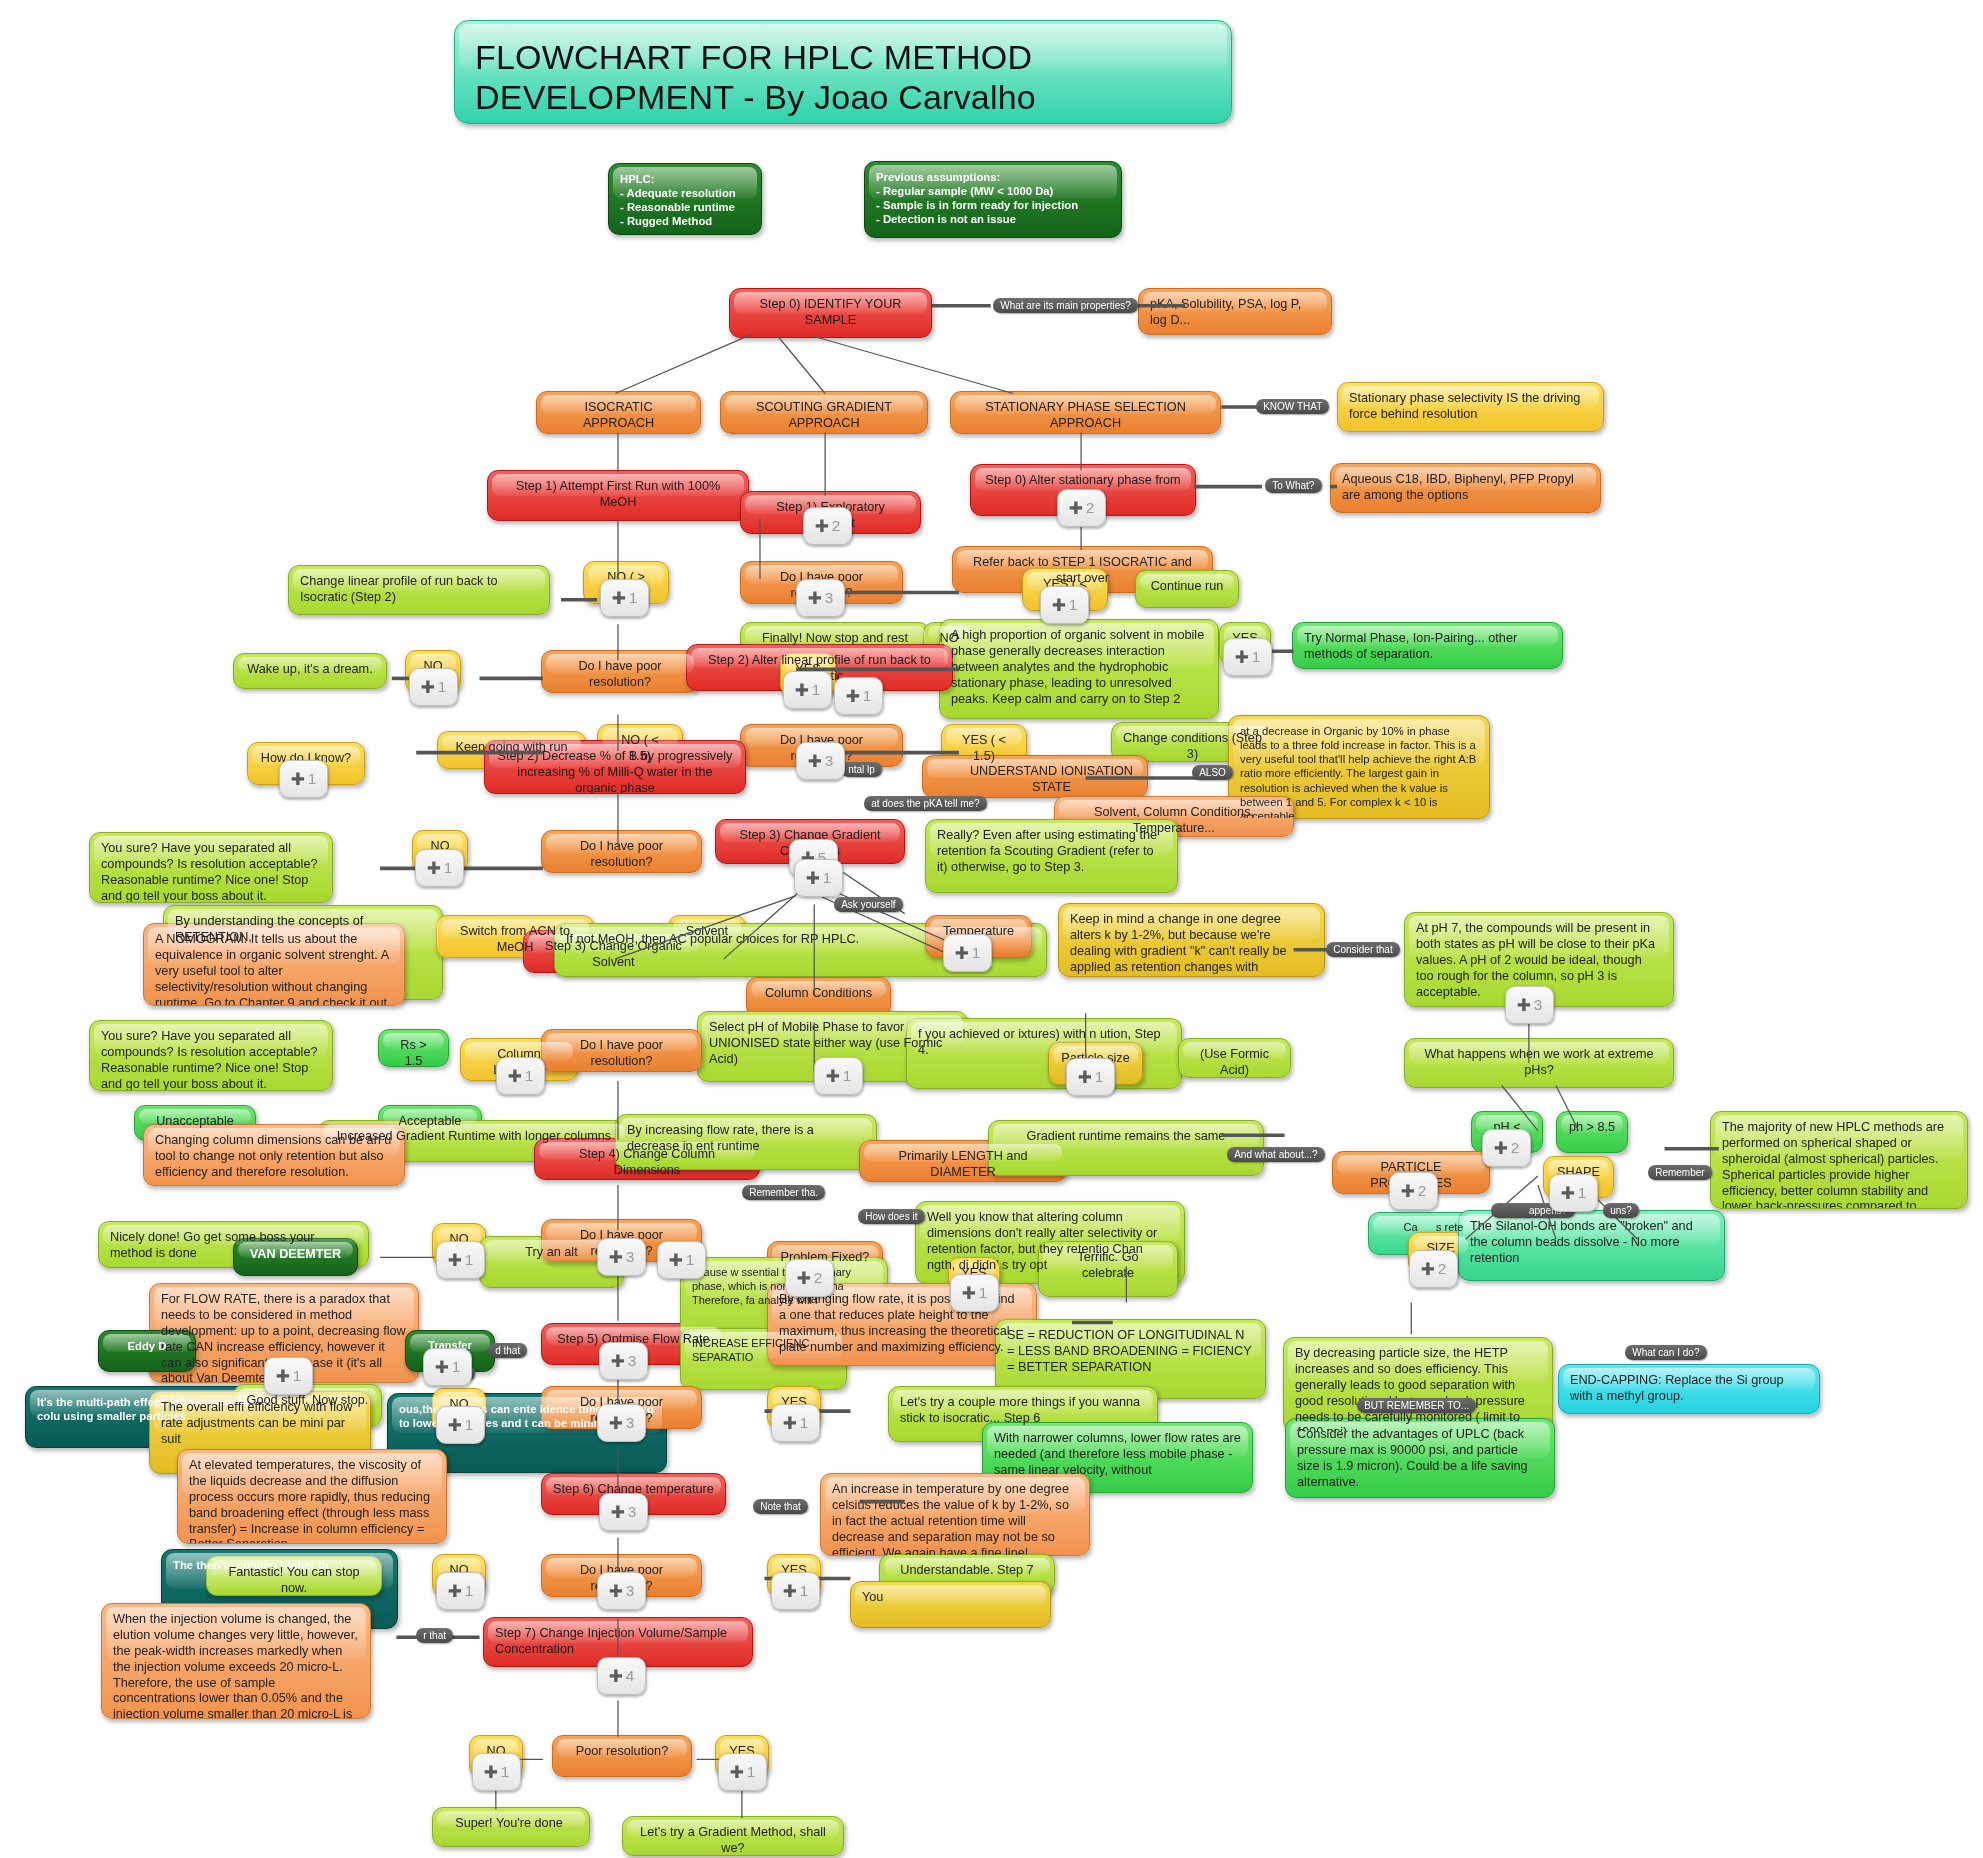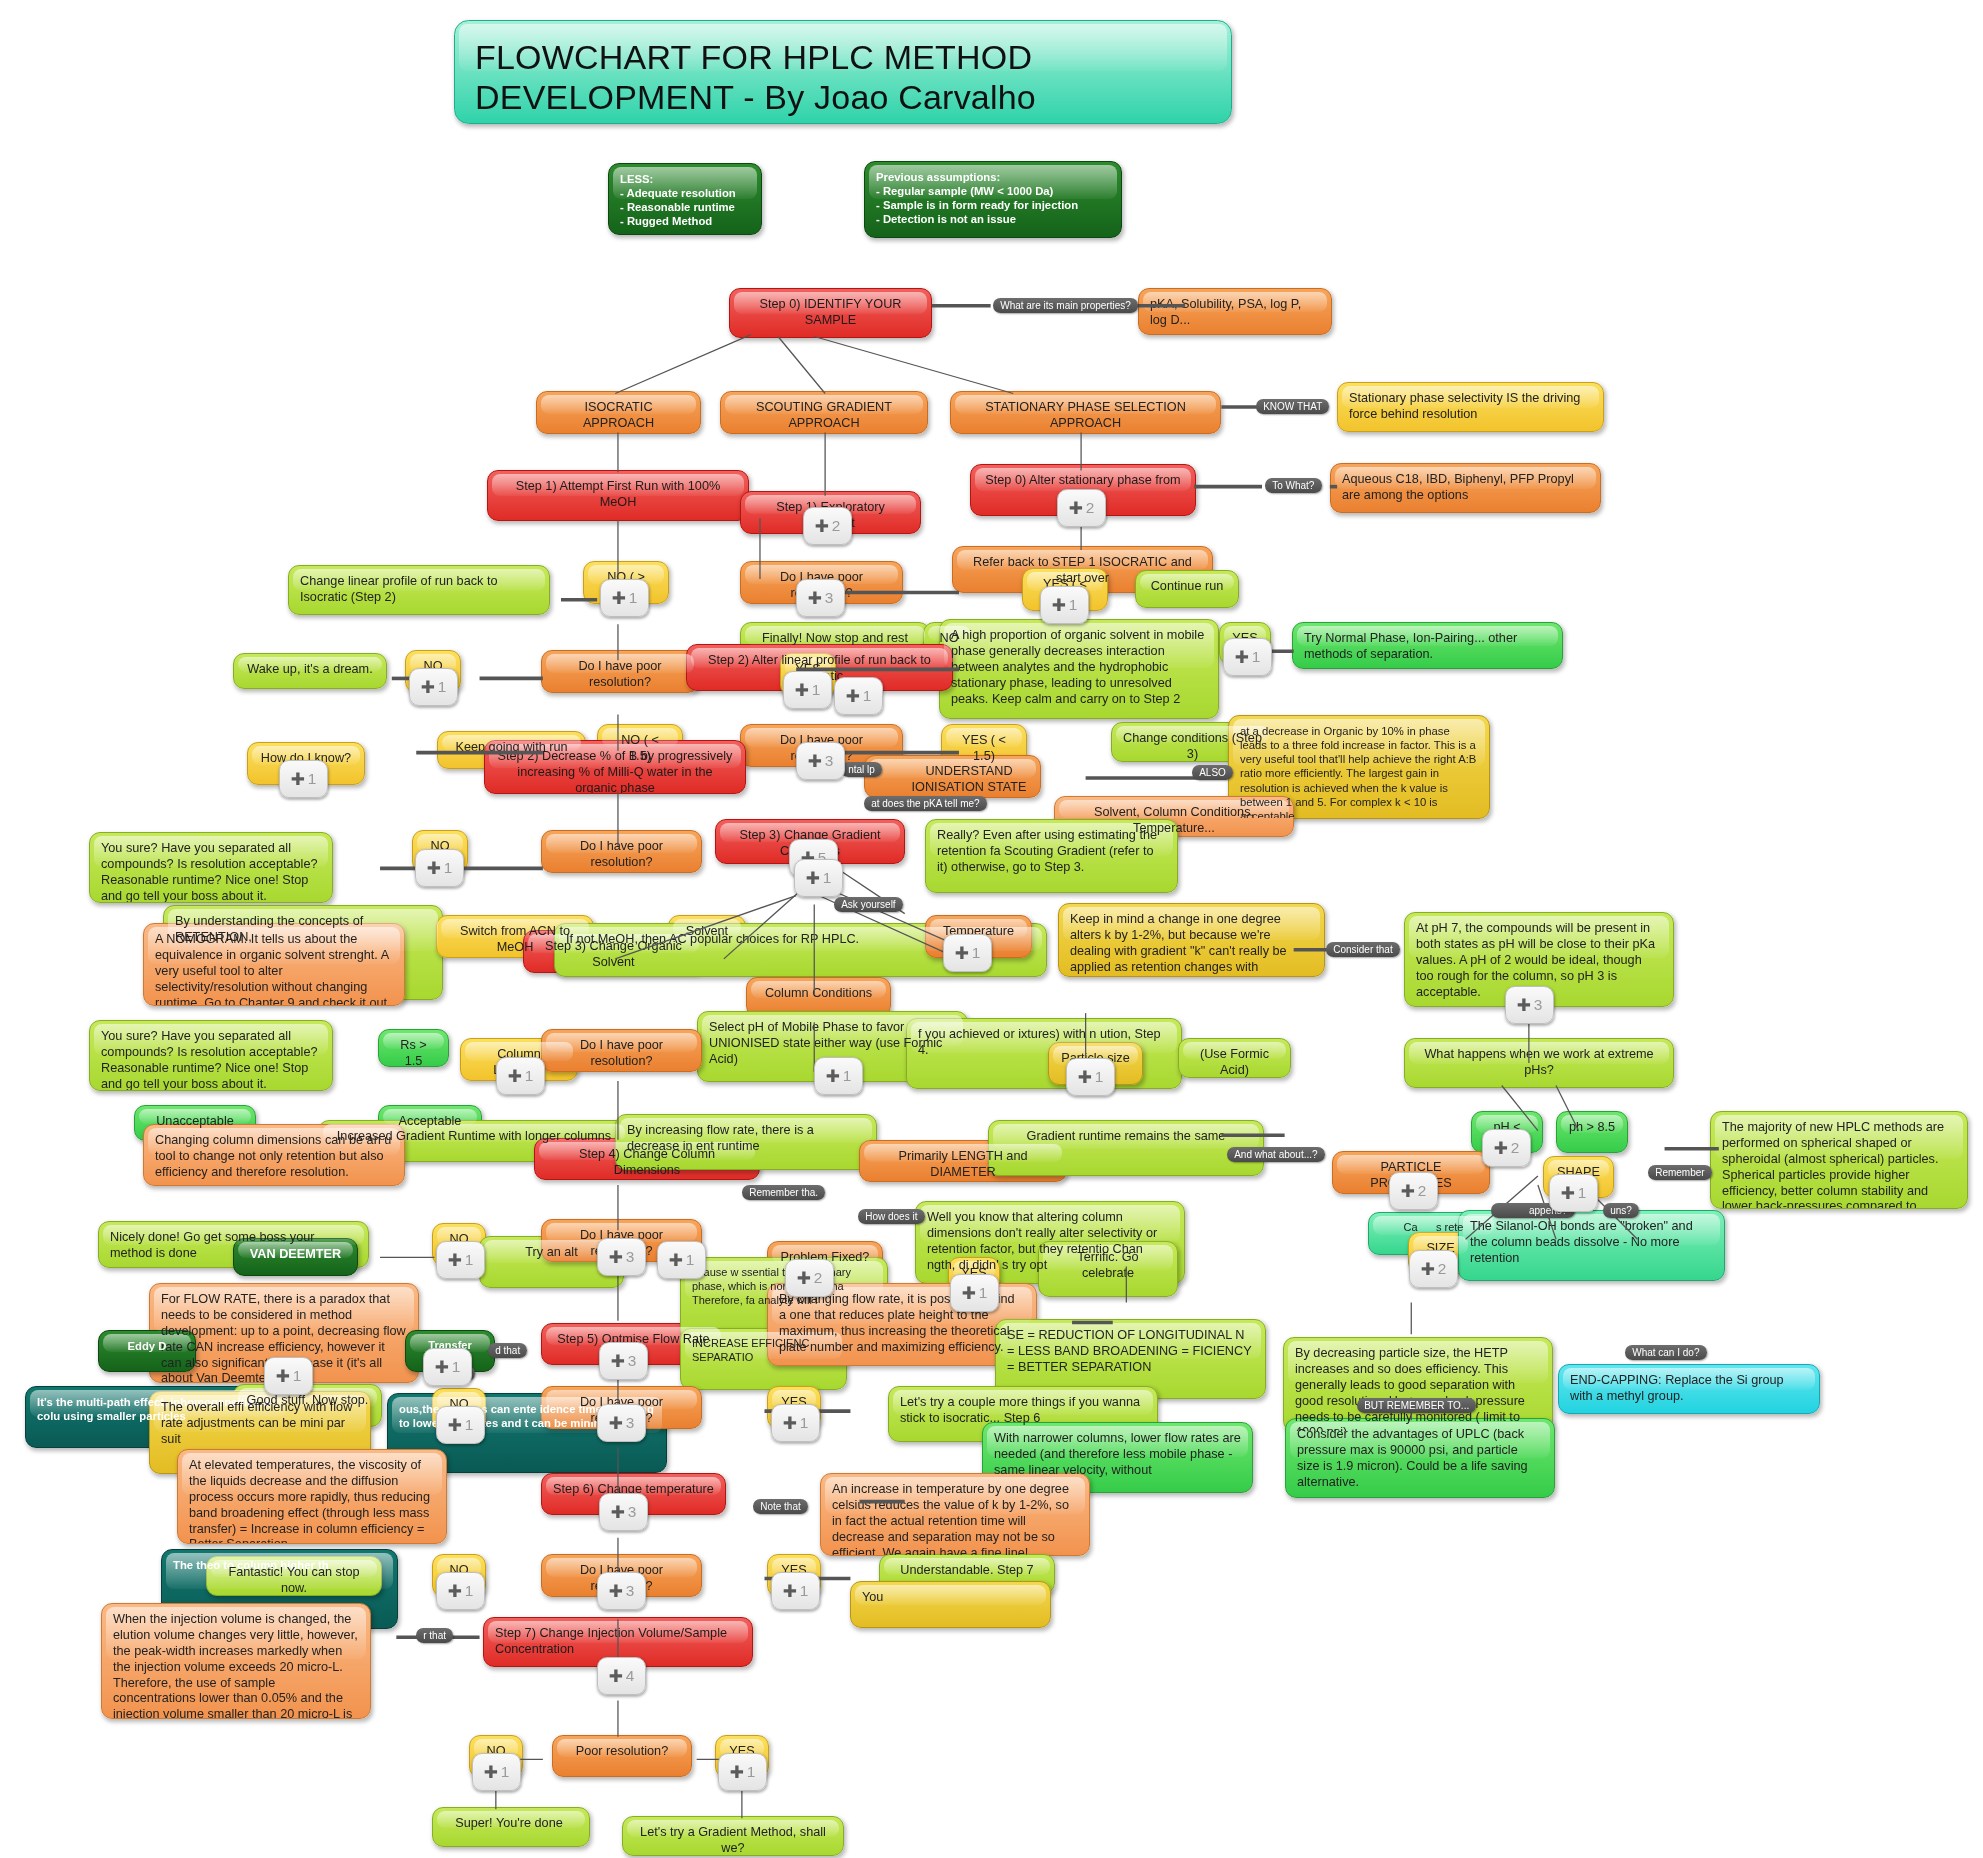--- a/index.html
+++ b/index.html
@@ -150,21 +150,21 @@
     <line class="thick" x1="845" y1="1745" x2="940" y2="1745"></line>
     <line class="thick" x1="438" y1="1810" x2="530" y2="1810"></line>
   </svg>
 
   <div class="node title titlebox" style="left:454px;top:20px;width:778px;height:104px;">
     <span class="inner">FLOWCHART FOR HPLC METHOD DEVELOPMENT - By Joao Carvalho</span>
   </div>
 
   <div class="node darkgreen" style="left:608px;top:163px;width:154px;height:72px;font-size:11.3px;">
     <div class="inner">
-      <div>LESS:</div>
+      <div>HPLC:</div>
       <div>- Adequate resolution</div>
       <div>- Reasonable runtime</div>
       <div>- Rugged Method</div>
     </div>
   </div>
 
   <div class="node darkgreen" style="left:864px;top:161px;width:258px;height:77px;font-size:11.3px;">
     <div class="inner">
       <div>Previous assumptions:</div>
       <div>- Regular sample (MW &lt; 1000 Da)</div>
@@ -315,21 +315,21 @@
     <span class="inner">YES ( &lt; 1.5)</span>
   </div>
   <div class="node lime center" style="left:1111px;top:722px;width:163px;height:40px;">
     <span class="inner">Change conditions (Step 3)</span>
   </div>
 
   <div class="node red center" style="left:484px;top:740px;width:262px;height:54px;">
     <span class="inner">Step 2) Decrease % of B by progressively increasing % of Milli-Q water in the organic phase</span>
   </div>
 
-  <div class="node orange center" style="left:864px;top:755px;width:177px;height:43px;padding-left:44px;">
+  <div class="node orange center" style="left:922px;top:755px;width:226px;height:43px;padding-left:44px;">
     <span class="inner">UNDERSTAND IONISATION STATE</span>
   </div>
   <div class="pill" style="left:1192px;top:765px;">ALSO</div>
   <div class="node gold" style="left:1228px;top:715px;width:262px;height:104px;font-size:11.3px;">
     <span class="inner">at a decrease in Organic by 10% in phase leads to a three fold increase in factor. This is a very useful tool that'll help achieve the right A:B ratio more efficiently. The largest gain in resolution is achieved when the k value is between 1 and 5. For complex k &lt; 10 is acceptable.</span>
   </div>
   <div class="pill" style="left:864px;top:796px;">at does the pKA tell me?</div>
   <div class="node softorange center" style="left:1054px;top:796px;width:240px;height:41px;">
     <span class="inner">Solvent, Column Conditions, Temperature...</span>
   </div>

